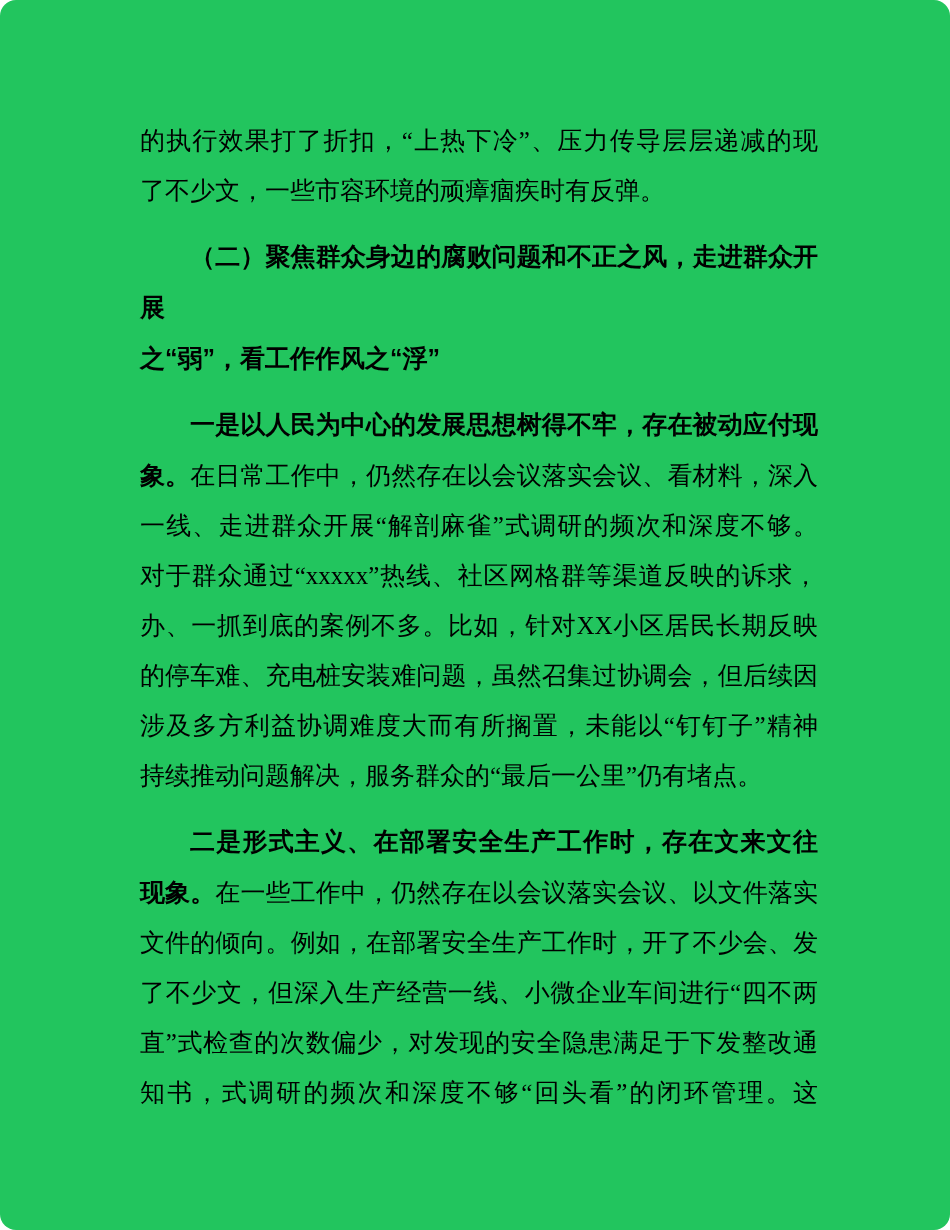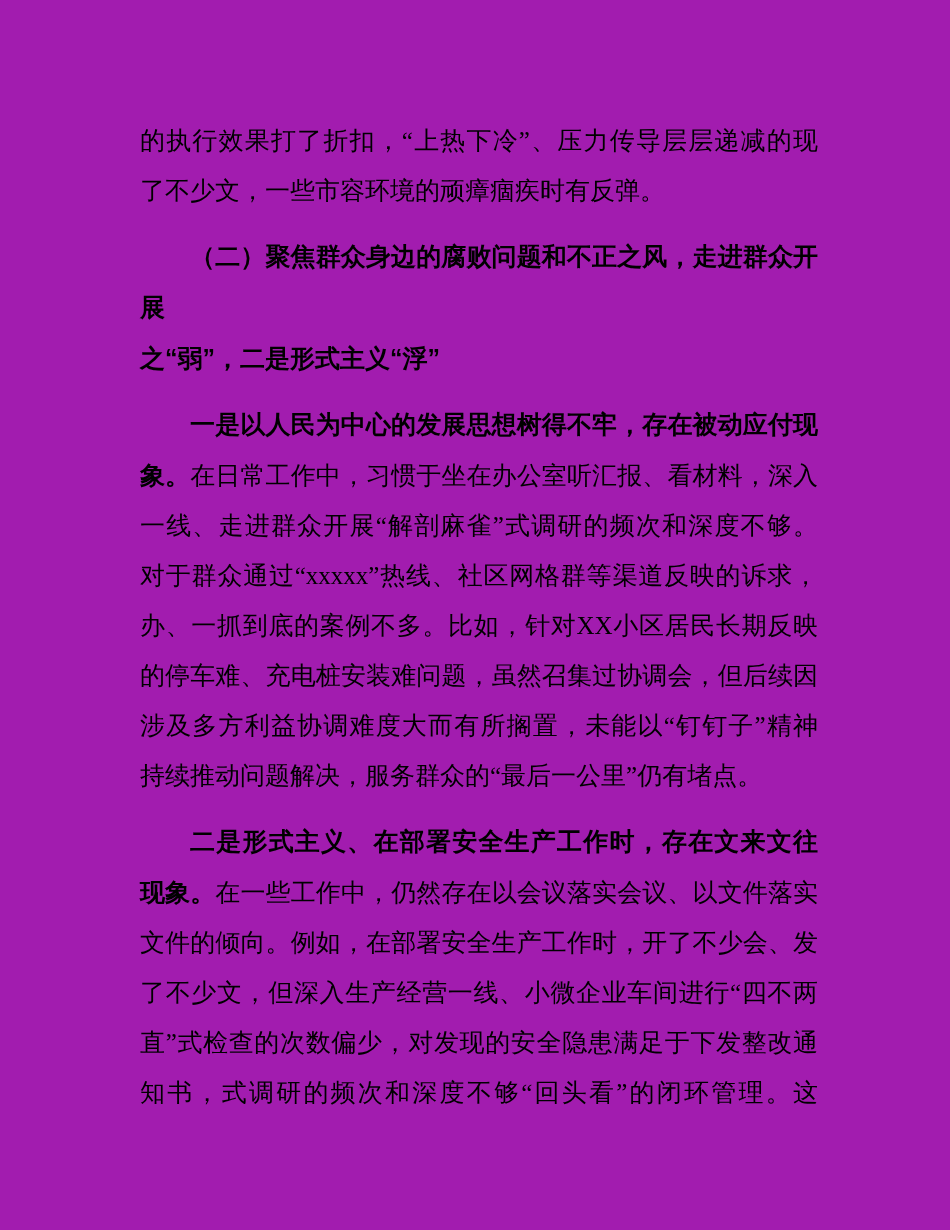--- a/index.html
+++ b/index.html
@@ -4,22 +4,23 @@
 <style>
   html, body {
     margin: 0;
     padding: 0;
     background: #ffffff;
   }
   .page {
     position: relative;
     width: 950px;
     height: 1230px;
-    background: #a21caf;
+    background: #22c55e;
     overflow: hidden;
+    border-radius: 16px;
   }
   .content {
     position: absolute;
     left: 140px;
     top: 116px;
     width: 678px;
   }
   .para { margin: 0; }
   .para + .para { margin-top: 15px; }
   .line {
@@ -44,25 +45,25 @@
 <body>
 
 <div class="page">
   <div class="content">
       <div class="para body">
         <div class="line fill"><span class="run">的执行效果打了折扣，“上热下冷”、压力传导层层递减的现</span></div>
         <div class="line"><span class="run">了不少文，一些市容环境的顽瘴痼疾时有反弹。</span></div>
       </div>
       <div class="para heading">
         <div class="line fill indent"><span class="run bold">（二）聚焦群众身边的腐败问题和不正之风，走进群众开展</span></div>
-        <div class="line"><span class="run bold">之“弱”，二是形式主义“浮”</span></div>
+        <div class="line"><span class="run bold">之“弱”，看工作作风之“浮”</span></div>
       </div>
       <div class="para body">
         <div class="line fill indent"><span class="run bold">一是以人民为中心的发展思想树得不牢，存在被动应付现</span></div>
-        <div class="line fill"><span class="run bold">象。</span><span class="run">在日常工作中，习惯于坐在办公室听汇报、看材料，深入</span></div>
+        <div class="line fill"><span class="run bold">象。</span><span class="run">在日常工作中，仍然存在以会议落实会议、看材料，深入</span></div>
         <div class="line fill"><span class="run">一线、走进群众开展“解剖麻雀”式调研的频次和深度不够。</span></div>
         <div class="line fill"><span class="run">对于群众通过“xxxxx”热线、社区网格群等渠道反映的诉求，</span></div>
         <div class="line fill"><span class="run">办、一抓到底的案例不多。比如，针对XX小区居民长期反映</span></div>
         <div class="line fill"><span class="run">的停车难、充电桩安装难问题，虽然召集过协调会，但后续因</span></div>
         <div class="line fill"><span class="run">涉及多方利益协调难度大而有所搁置，未能以“钉钉子”精神</span></div>
         <div class="line"><span class="run">持续推动问题解决，服务群众的“最后一公里”仍有堵点。</span></div>
       </div>
       <div class="para body">
         <div class="line fill indent"><span class="run bold">二是形式主义、在部署安全生产工作时，存在文来文往</span></div>
         <div class="line fill"><span class="run bold">现象。</span><span class="run">在一些工作中，仍然存在以会议落实会议、以文件落实</span></div>

